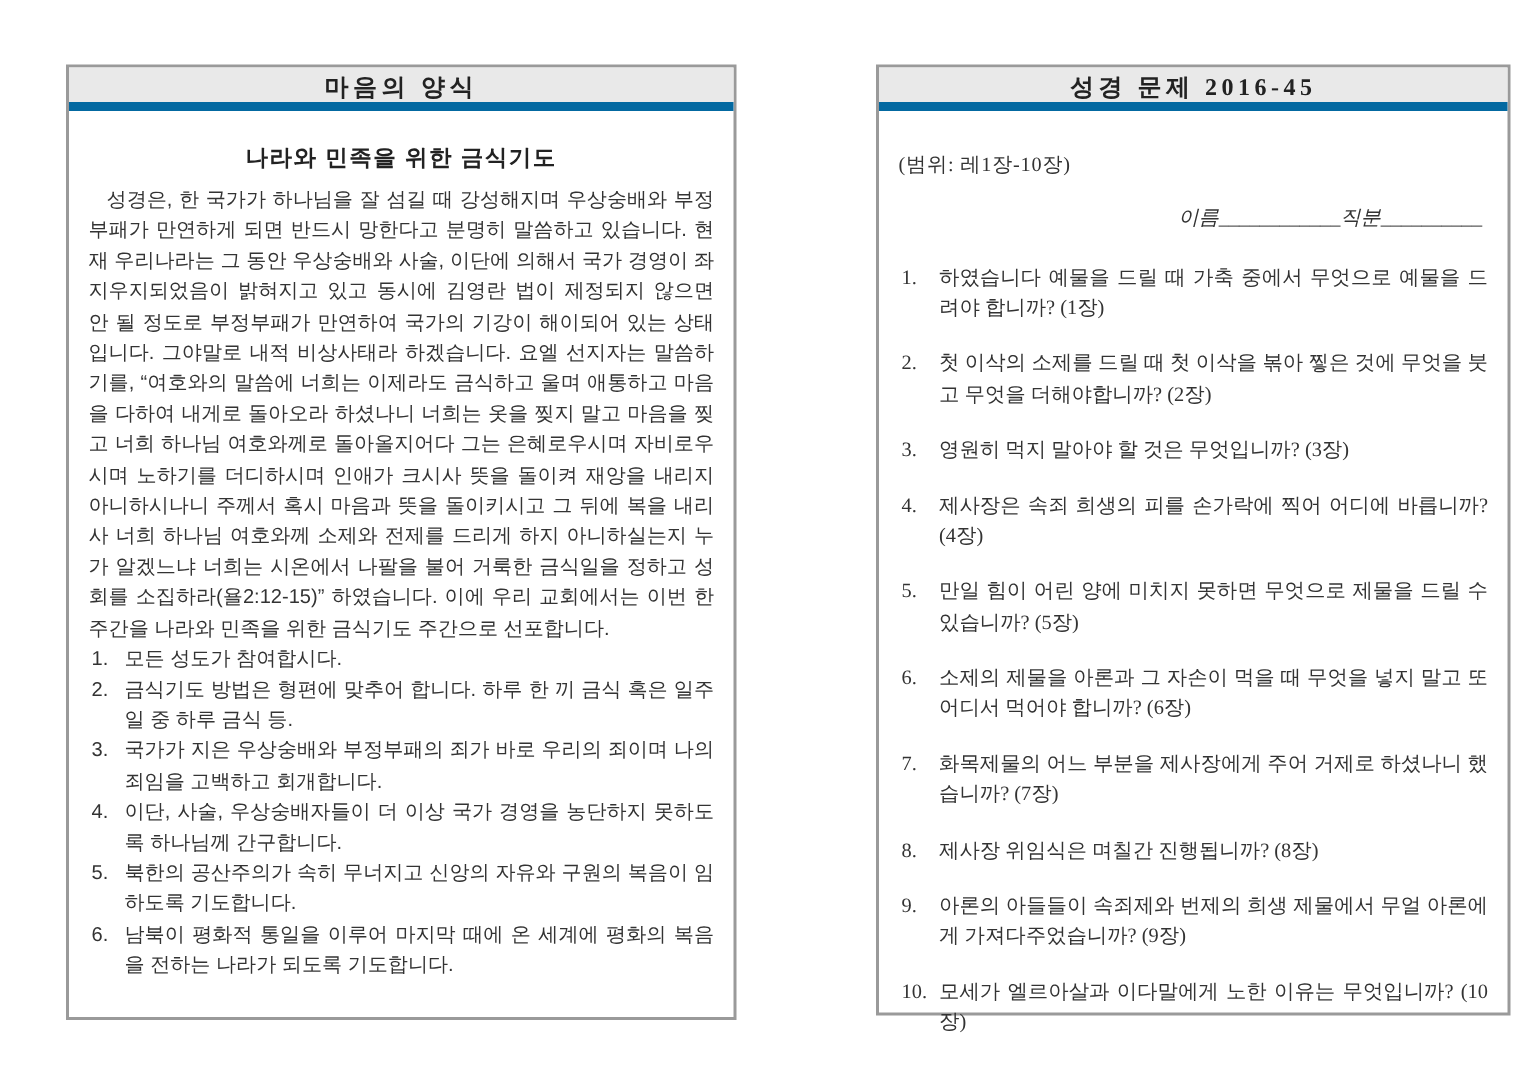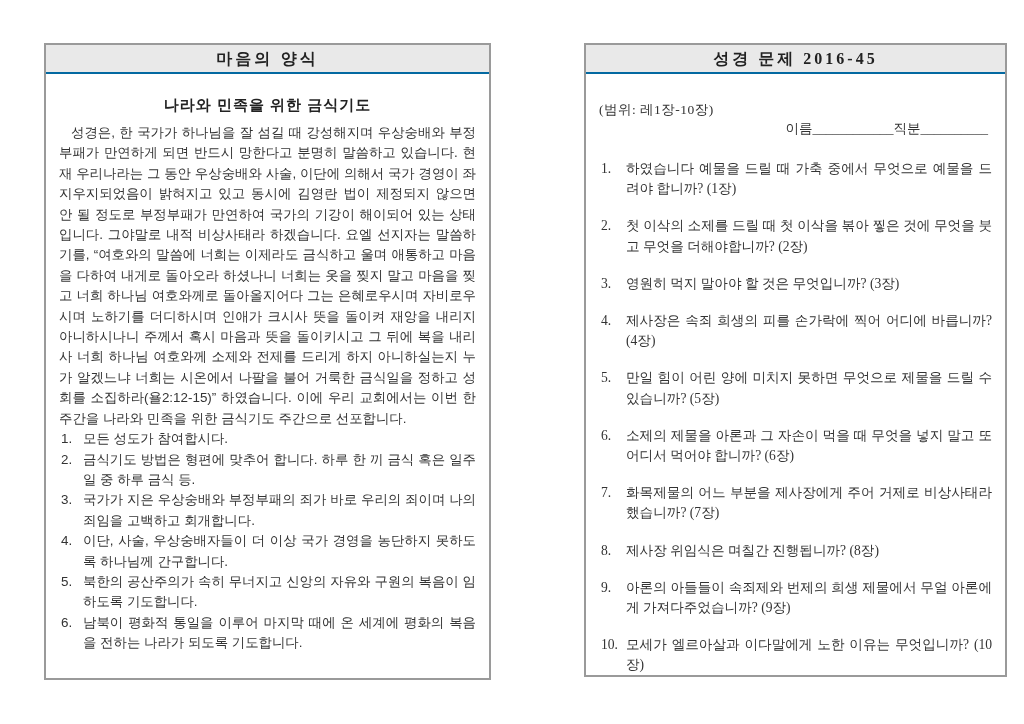--- a/index.html
+++ b/index.html
@@ -34,21 +34,21 @@
     left: 584px;
     top: 43px;
     width: 423px;
     height: 634px;
     font-family: "Liberation Serif", serif;
   }
   .panel-header {
     box-sizing: border-box;
     height: 29px;
     background: #e9e9e9;
-    border-bottom: 2px solid #0369a1;
+    border-bottom: 6px solid #0369a1;
     text-align: center;
     font-weight: bold;
     font-size: 16px;
     line-height: 27px;
     letter-spacing: 3px;
     color: #222222;
   }
   .panel-body {
     box-sizing: border-box;
     padding: 0 13px;
@@ -87,24 +87,25 @@
     top: 0;
   }
   
   .scope-line {
     margin-top: 27px;
     text-align: left;
     font-size: 13.5px;
     letter-spacing: 0.5px;
   }
   .name-line {
-    margin-top: 1px;
+    margin-top: 17px;
     text-align: right;
     padding-right: 4px;
     font-size: 13.5px;
+    font-style: italic;
   }
   .questions {
     margin-top: 21px;
   }
   .question {
     position: relative;
     padding-left: 27px;
     margin-bottom: 17px;
     font-size: 13.6px;
     line-height: 20.2px;
@@ -190,21 +191,21 @@
         <div class="question">
           <span class="num">5.</span>
           <span>만일 힘이 어린 양에 미치지 못하면 무엇으로 제물을 드릴 수 있습니까? (5장)</span>
         </div>
         <div class="question">
           <span class="num">6.</span>
           <span>소제의 제물을 아론과 그 자손이 먹을 때 무엇을 넣지 말고 또 어디서 먹어야 합니까? (6장)</span>
         </div>
         <div class="question">
           <span class="num">7.</span>
-          <span>화목제물의 어느 부분을 제사장에게 주어 거제로 비상사태라 했습니까? (7장)</span>
+          <span>화목제물의 어느 부분을 제사장에게 주어 거제로 하셨나니 했습니까? (7장)</span>
         </div>
         <div class="question">
           <span class="num">8.</span>
           <span>제사장 위임식은 며칠간 진행됩니까? (8장)</span>
         </div>
         <div class="question">
           <span class="num">9.</span>
           <span>아론의 아들들이 속죄제와 번제의 희생 제물에서 무얼 아론에게 가져다주었습니까? (9장)</span>
         </div>
         <div class="question">

